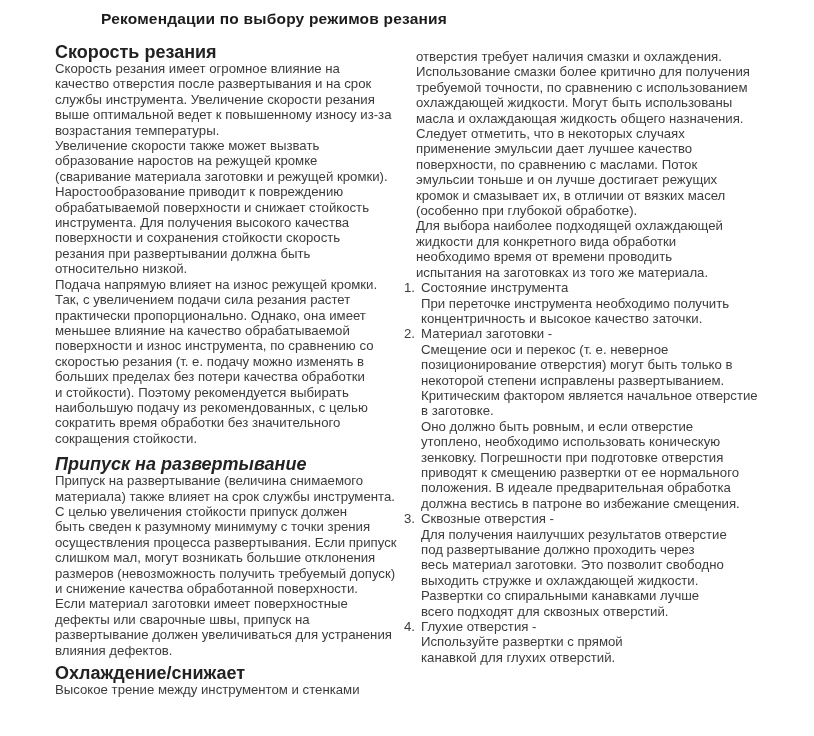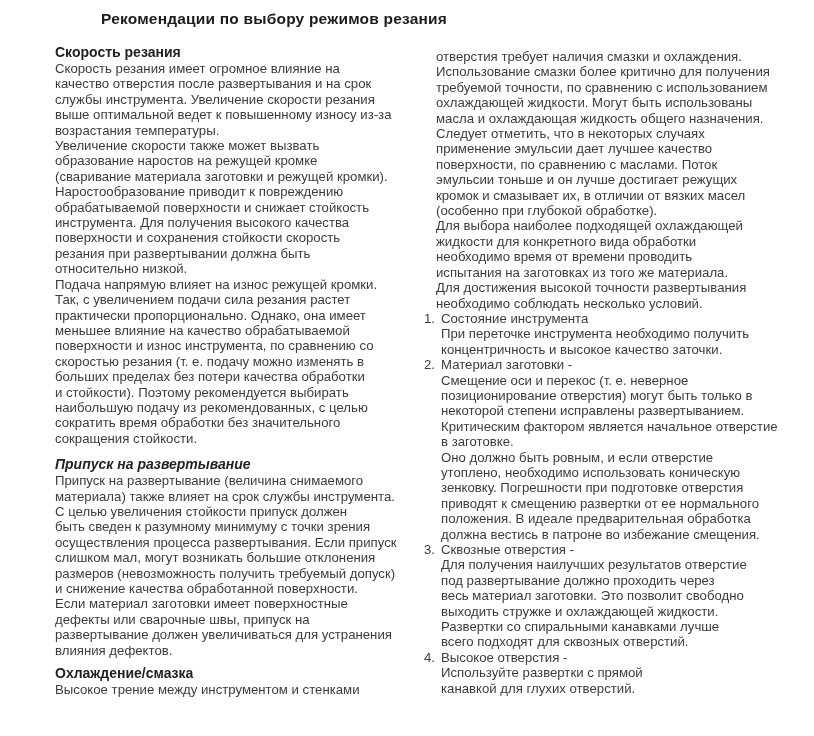--- a/index.html
+++ b/index.html
@@ -23,24 +23,24 @@
     letter-spacing: 0.2px;
     white-space: nowrap;
   }
   .col {
     position: absolute;
     font-size: 13.2px;
     line-height: 15.4px;
     color: #3c3c3c;
   }
   .col-left  { left: 55px;  top: 44px; width: 372px; }
-  .col-right { left: 424px; top: 49px; width: 386px; }
+  .col-right { left: 404px; top: 49px; width: 386px; }
 
   .col h2 {
-    font-size: 14px;
+    font-size: 18px;
     font-weight: bold;
     color: #222222;
     line-height: 17px;
   }
   .col p, .col h2, .intro { white-space: pre-line; }
 
   
   .col-left .sec2 h2 { margin-top: 13px; }
   .col-left .sec3 h2 { margin-top: 10px; font-style: italic; }
   .col-left .sec4 h2 { margin-top: 7px; }
@@ -101,21 +101,21 @@
 осуществления процесса развертывания. Если припуск
 слишком мал, могут возникать большие отклонения
 размеров (невозможность получить требуемый допуск)
 и снижение качества обработанной поверхности.
 Если материал заготовки имеет поверхностные
 дефекты или сварочные швы, припуск на
 развертывание должен увеличиваться для устранения
 влияния дефектов.</p>
     </div>
     <div class="sec sec4">
-      <h2>Охлаждение/смазка</h2>
+      <h2>Охлаждение/снижает</h2>
       <p>Высокое трение между инструментом и стенками</p>
     </div>
   </div>
 
   <div class="col col-right">
     <p class="indent">отверстия требует наличия смазки и охлаждения.
 Использование смазки более критично для получения
 требуемой точности, по сравнению с использованием
 охлаждающей жидкости. Могут быть использованы
 масла и охлаждающая жидкость общего назначения.
@@ -124,22 +124,20 @@
 поверхности, по сравнению с маслами. Поток
 эмульсии тоньше и он лучше достигает режущих
 кромок и смазывает их, в отличии от вязких масел
 (особенно при глубокой обработке).
 Для выбора наиболее подходящей охлаждающей
 жидкости для конкретного вида обработки
 необходимо время от времени проводить
 испытания на заготовках из того же материала.</p>
 
     <div class="sec">
-      <p class="intro indent">Для достижения высокой точности развертывания
-необходимо соблюдать несколько условий.</p>
 
       <div class="cond-list">
         <div class="list-item">
           <span class="num">1.</span>
           <span class="txt">Состояние инструмента
 При переточке инструмента необходимо получить
 концентричность и высокое качество заточки.</span>
         </div>
         <div class="list-item">
           <span class="num">2.</span>
@@ -161,21 +159,21 @@
           <span class="txt">Сквозные отверстия -
 Для получения наилучших результатов отверстие
 под развертывание должно проходить через
 весь материал заготовки. Это позволит свободно
 выходить стружке и охлаждающей жидкости.
 Развертки со спиральными канавками лучше
 всего подходят для сквозных отверстий.</span>
         </div>
         <div class="list-item">
           <span class="num">4.</span>
-          <span class="txt">Высокое отверстия -
+          <span class="txt">Глухие отверстия -
 Используйте развертки с прямой
 канавкой для глухих отверстий.</span>
         </div>
       </div>
     </div>
   </div>
 
 </div>
 
 </body></html>

